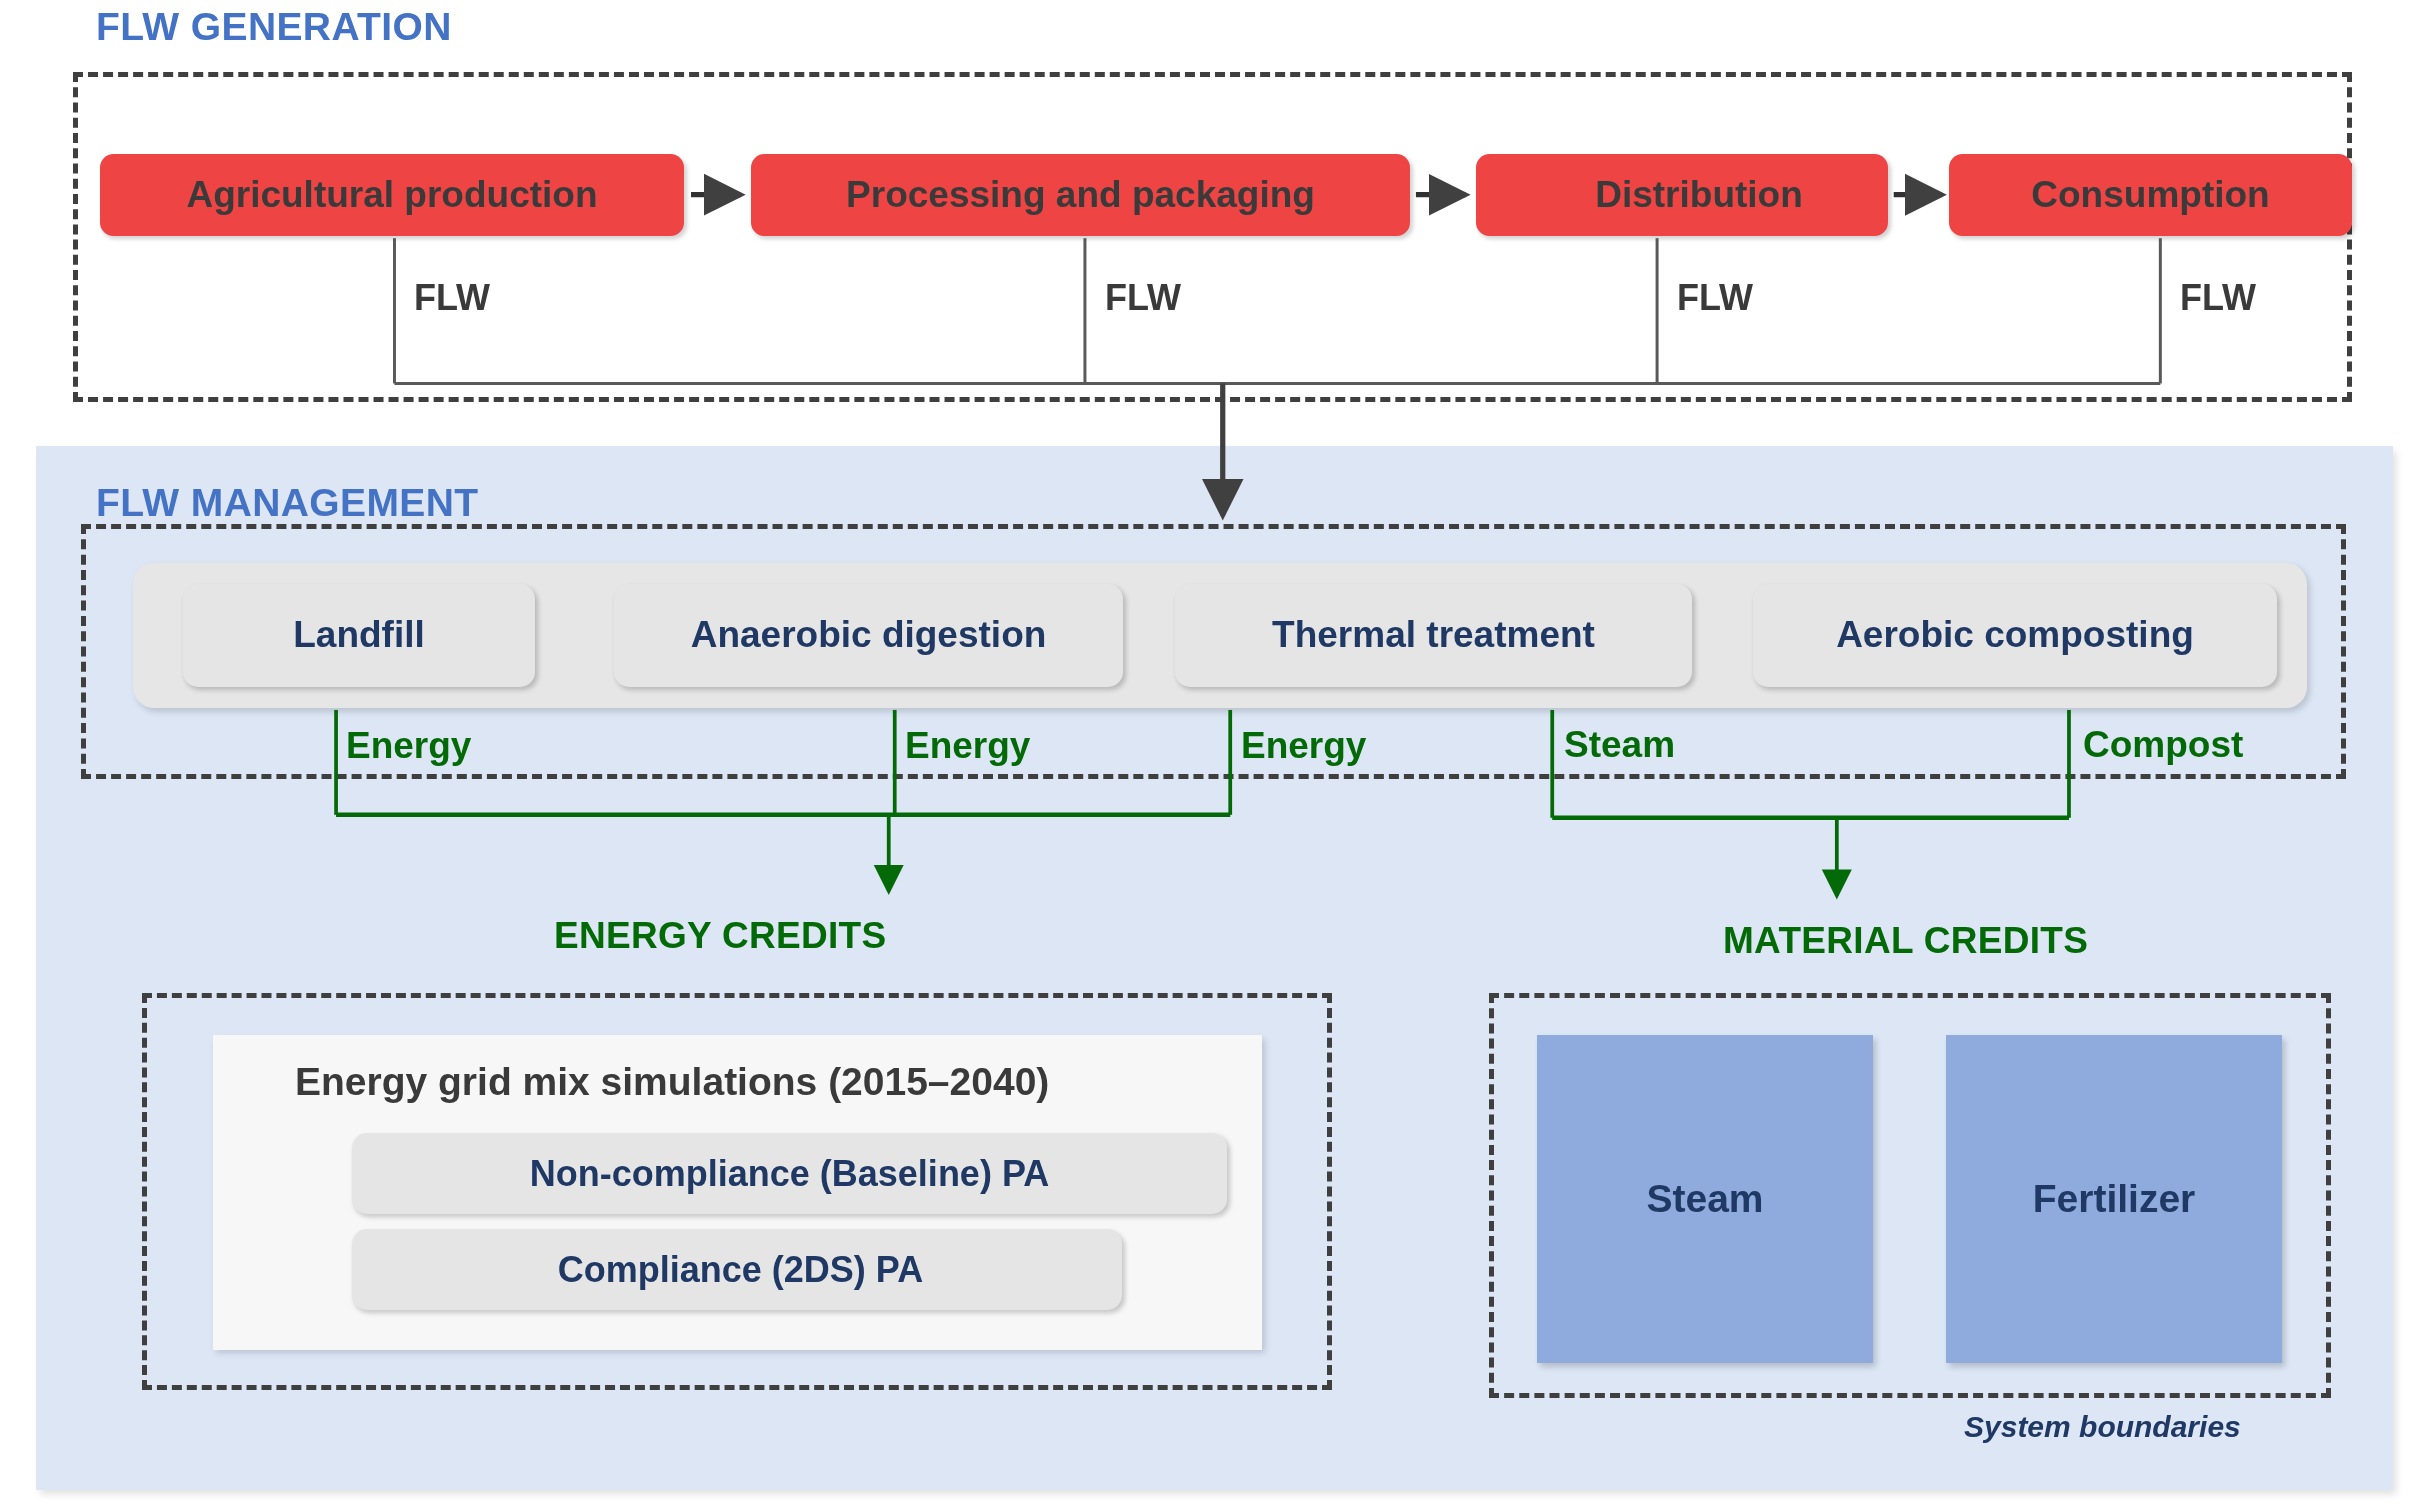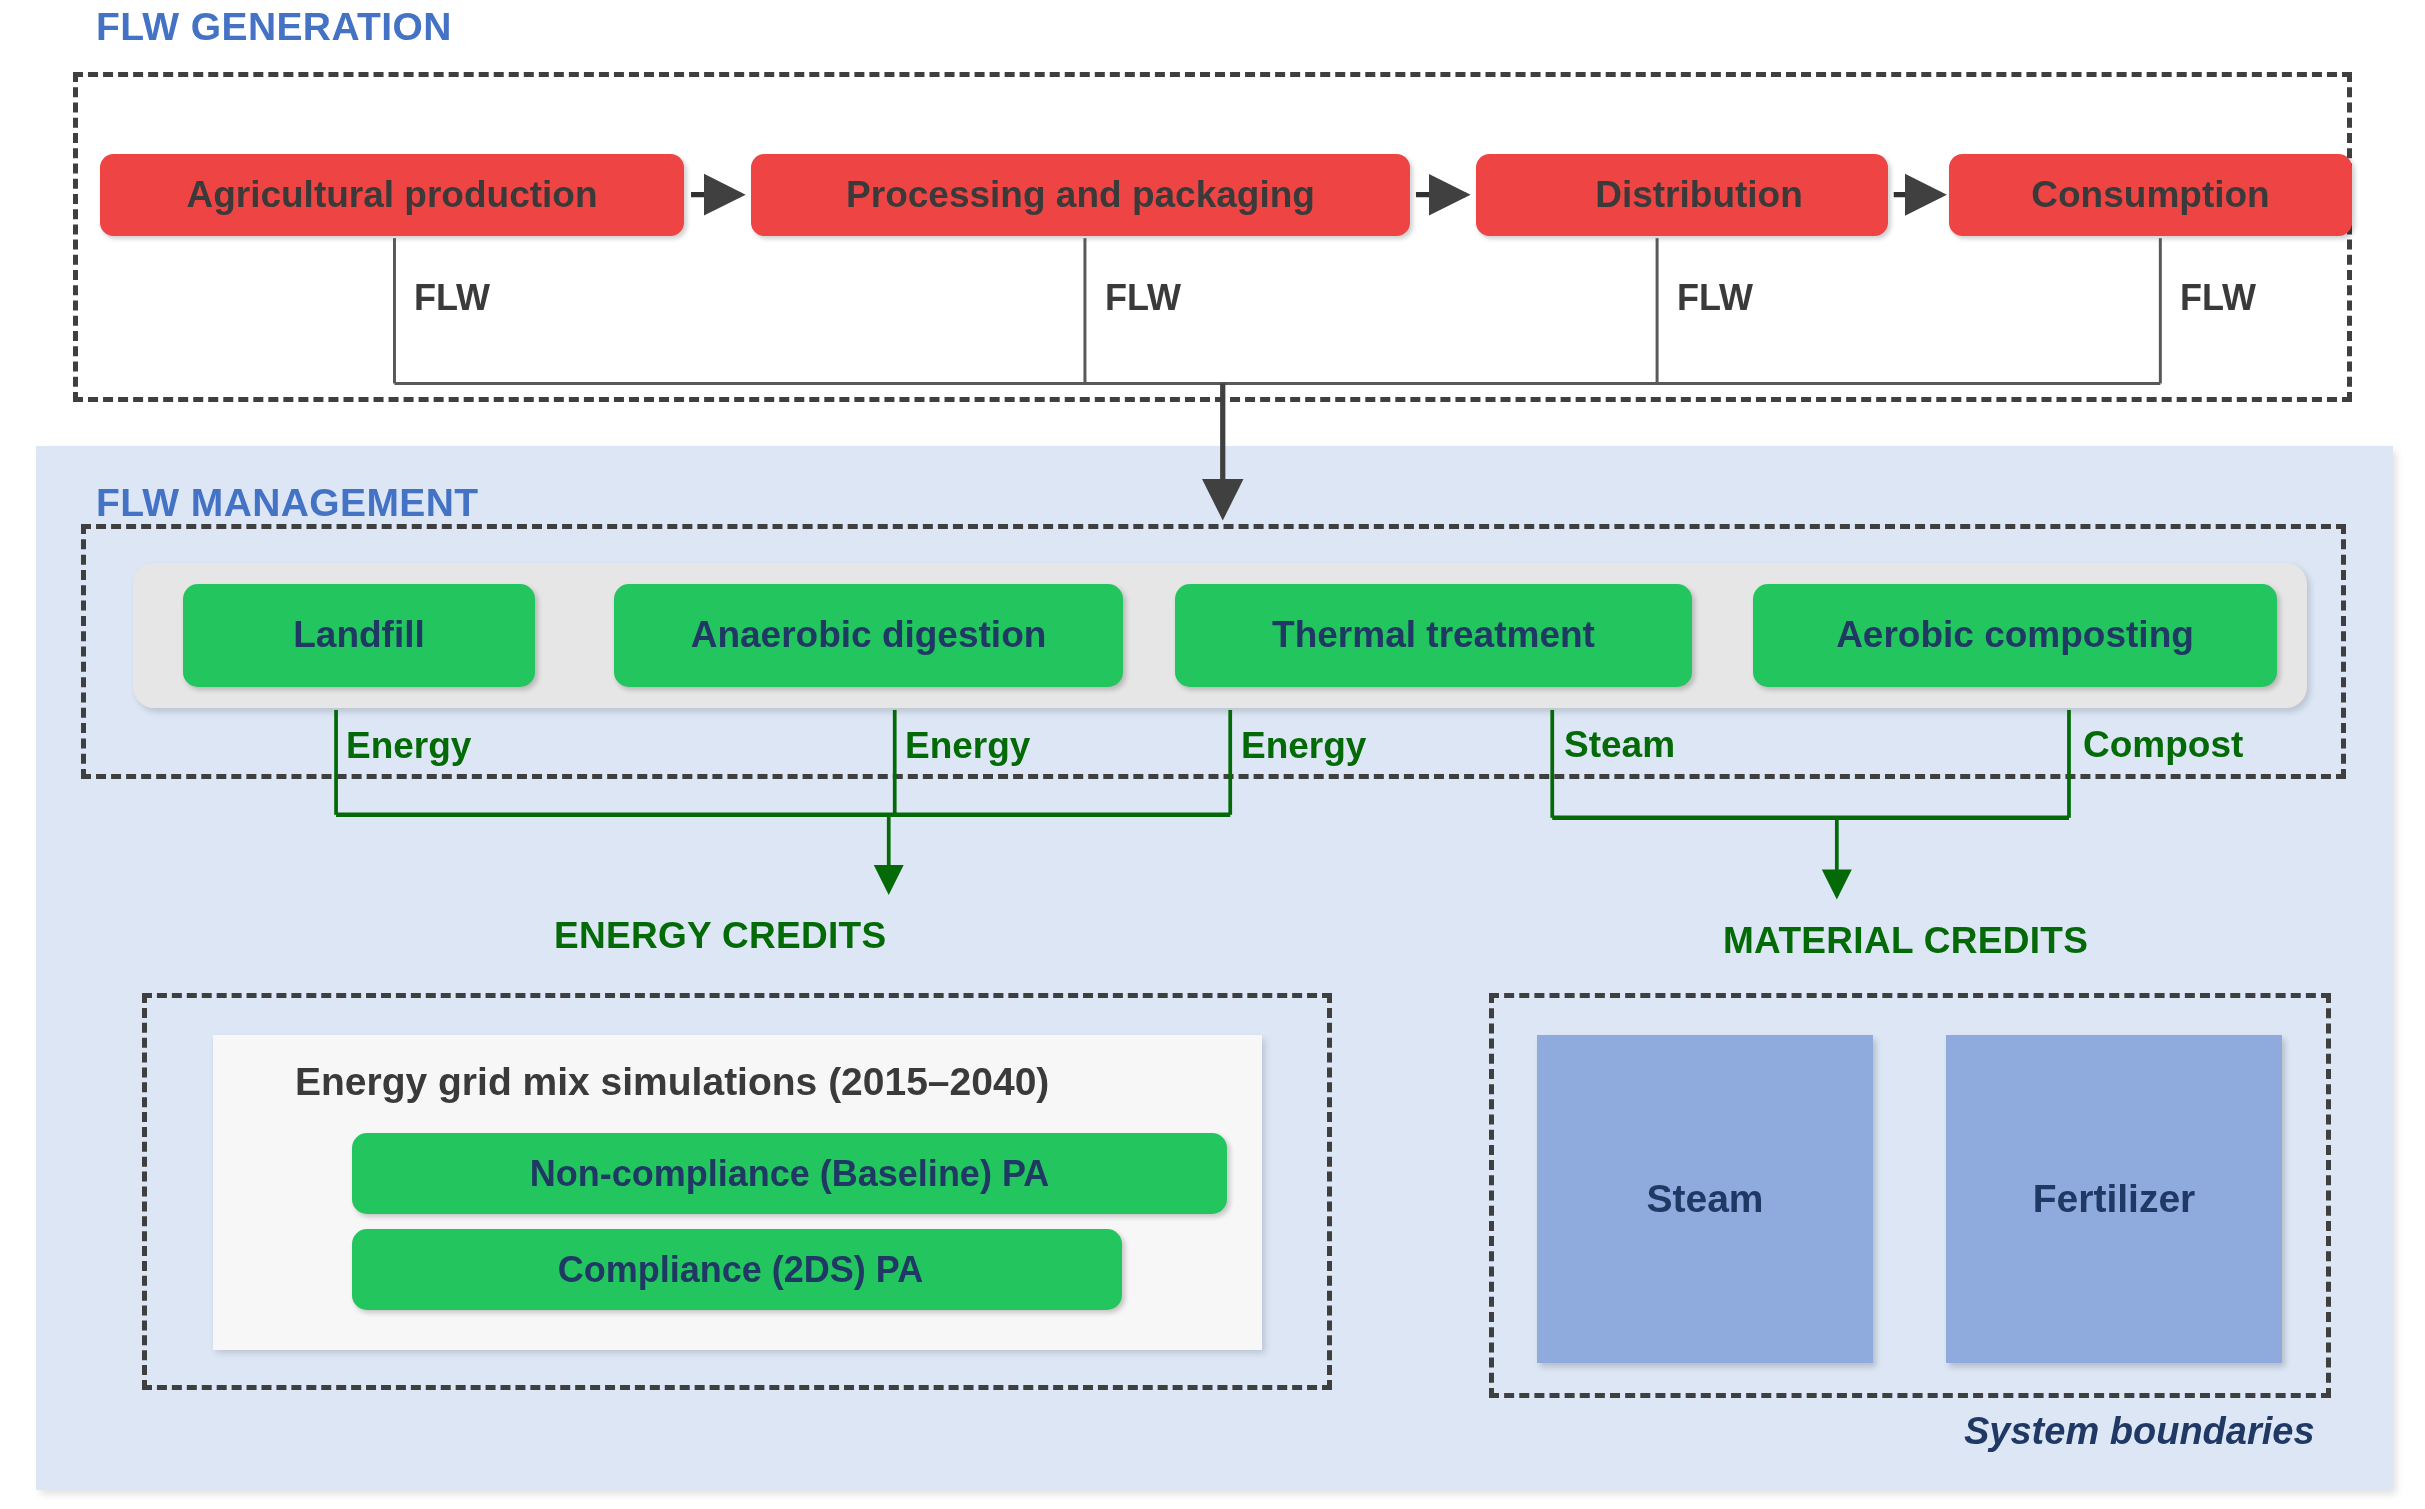--- a/index.html
+++ b/index.html
@@ -34,21 +34,21 @@
     font-size:37px;
     box-shadow:2.2px 3px 4.5px rgba(0,0,0,.18);
     box-sizing:border-box;
     text-align:center;
     line-height:1.05;
   }
 
   
   .bluepill{
     position:absolute;
-    background:#22c55e;
+    background:#e5e5e5;
     border-radius:15px;
     display:flex;align-items:center;justify-content:center;
     color:#1F3864;
     font-weight:bold;
     font-size:37px;
     box-shadow:2.2px 3px 5.2px rgba(0,0,0,.20);
     box-sizing:border-box;
     text-align:center;
     line-height:1.05;
   }
@@ -114,21 +114,21 @@
     color:#3A3A3A;
     font-weight:bold;
     font-size:39px;
     white-space:nowrap;
   }
   .sysbound{
     position:absolute;
     color:#1F3864;
     font-style:italic;
     font-weight:bold;
-    font-size:38px;
+    font-size:30px;
     white-space:nowrap;
   }
 
   svg.ov{position:absolute;left:0;top:0;width:2426px;height:1509px;
          pointer-events:none;overflow:visible;}
 </style>
 </head>
 <body>
 
 <div class="bluepanel" style="left:36px;top:446px;width:2357px;height:1044px;"></div>

